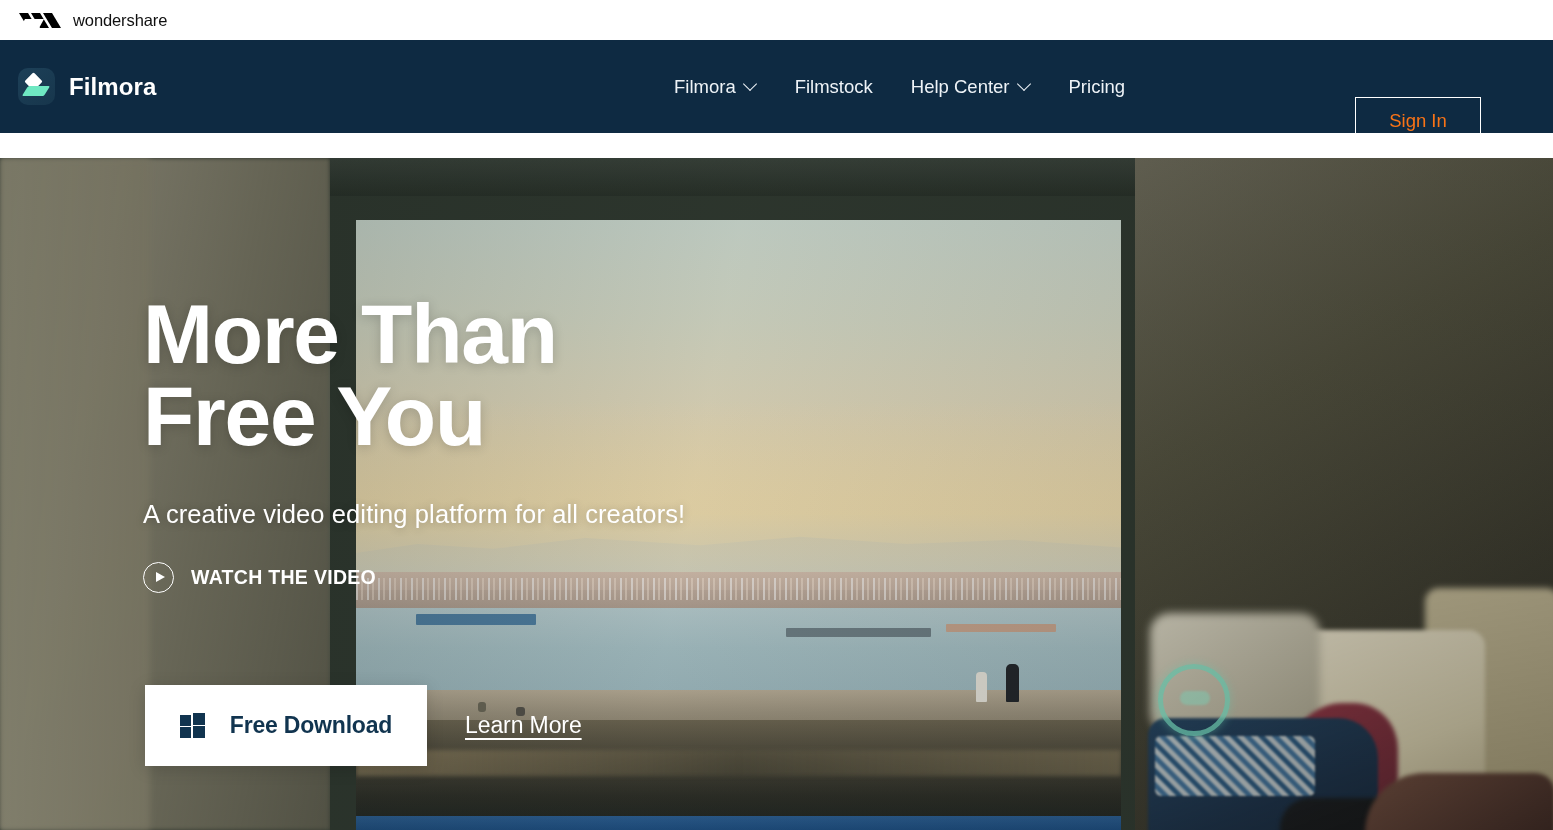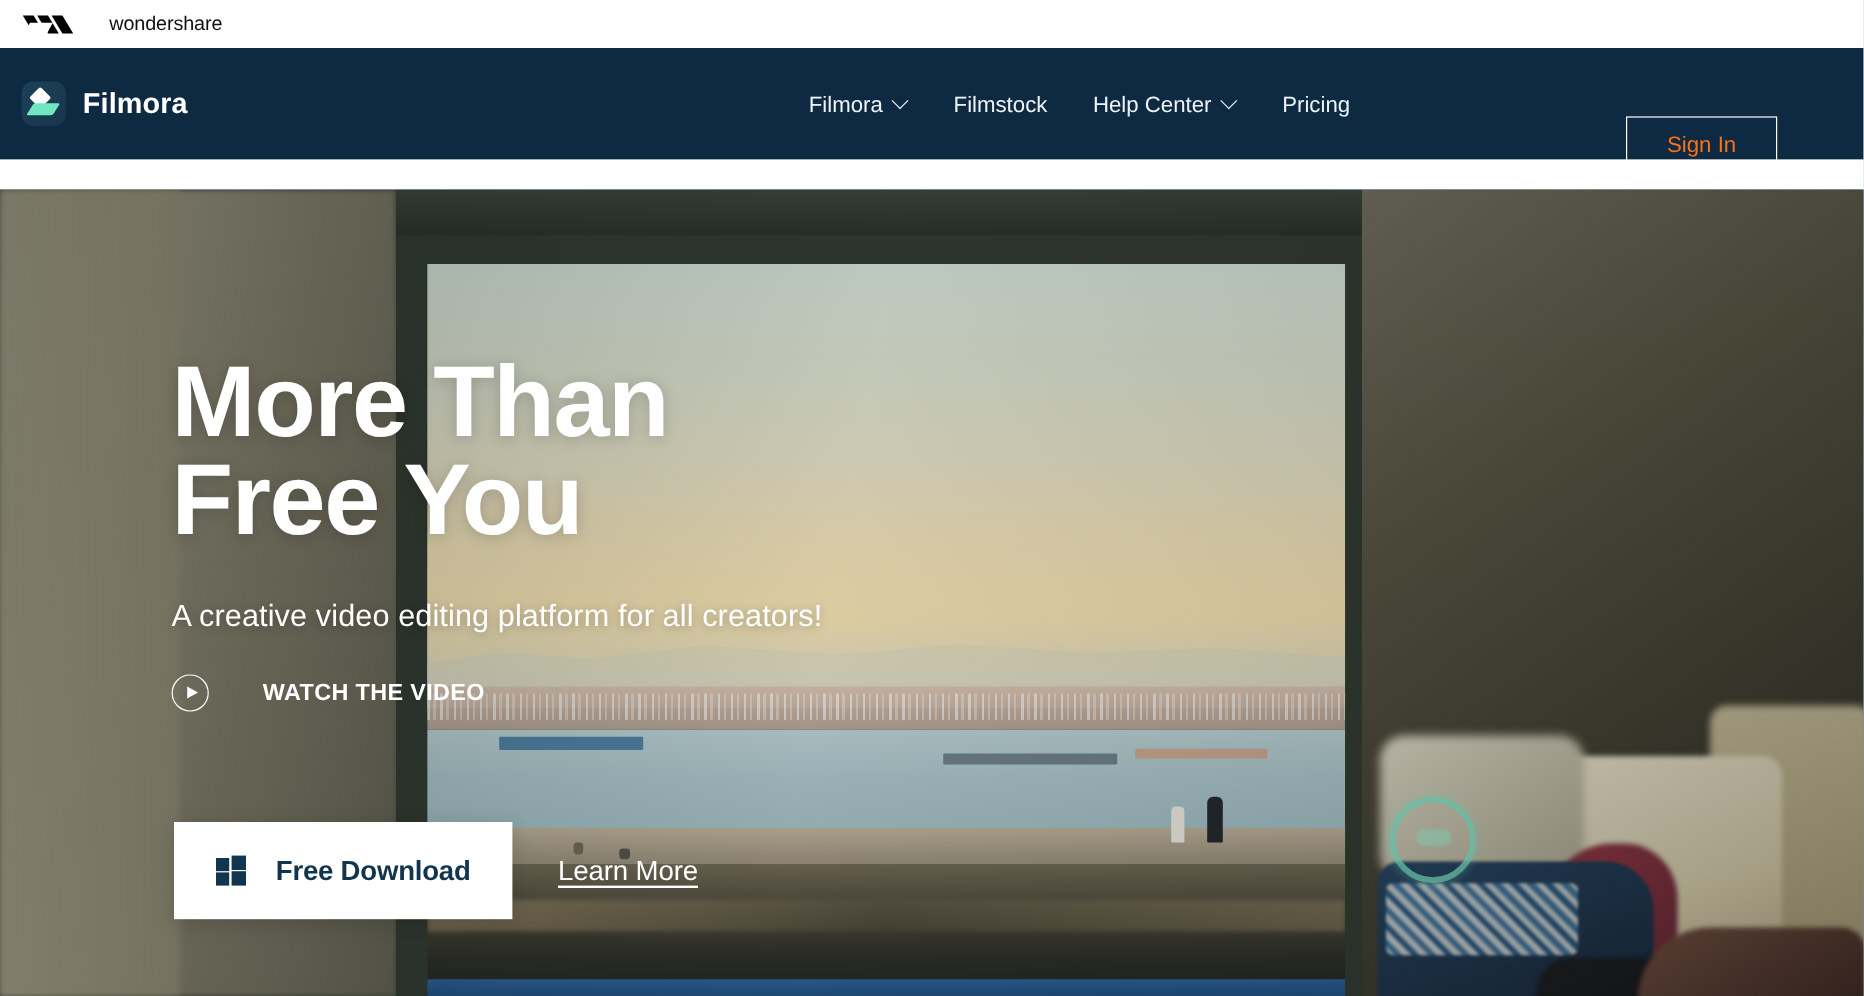--- a/index.html
+++ b/index.html
@@ -8,21 +8,21 @@
     font-family:"Liberation Sans", sans-serif;
     background:#ffffff;
   }
   #page{ position:relative; width:1553px; height:830px; }
 
   
   .ws-bar{
     position:absolute; left:0; top:0; width:1553px; height:40px;
     background:#ffffff; display:flex; align-items:center; padding-left:18px;
   }
-  .ws-logo{ display:flex; align-items:center; gap:29px;text-align:right; }
+  .ws-logo{ display:flex; align-items:center; gap:11px;text-align:right; }
   .ws-mark{ width:44px; height:20px; position:relative; }
   .ws-name{ font-size:16.5px; color:#101010; letter-spacing:-.1px; font-weight:400; }
 
   
   .nav{
     position:absolute; left:0; top:40px; width:1553px; height:93px;
     background:#0e2a42; display:flex; align-items:center;
   }
   .brand{ display:flex; align-items:center; gap:14px; margin-left:18px; }
   .brand-icon{
@@ -65,21 +65,21 @@
     display:flex; align-items:center; justify-content:center; cursor:pointer;
     background:transparent;
   }
 
   
   .gap{ position:absolute; left:0; top:133px; width:1553px; height:25px; background:#fff; }
 
   
   .hero{
     position:absolute; left:0; top:158px; width:1553px; height:672px;
-    overflow:hidden; background:#0c4a6e;
+    overflow:hidden; background:#a21caf;
   }
   .hero-photo{ position:absolute; inset:0; }
 
   
   .bg-wall{
     position:absolute; inset:0;
     background:
       linear-gradient(180deg,#2b332c 0%,#49534a 14%,#5c6458 38%,#4e5549 70%,#3a4036 100%);
   }
   
@@ -255,21 +255,21 @@
   .play-ring{
     width:31px; height:31px; border-radius:50%; border:1.8px solid #fff;
     display:flex; align-items:center; justify-content:center; flex:none;
   }
   .play-tri{
     width:0; height:0; border-left:9px solid #fff;
     border-top:5.5px solid transparent; border-bottom:5.5px solid transparent;
     margin-left:3px;
   }
   .watch-label{
-    color:#fff; font-size:19.5px; font-weight:bold; letter-spacing:.3px;margin-left:28px;
+    color:#fff; font-size:19.5px; font-weight:bold; letter-spacing:.3px;
   }
   .cta-row{
     position:absolute; left:145px; top:527px; z-index:6;
     display:flex; align-items:center; gap:38px;
   }
   .btn-free{
     width:282px; height:81px; background:#fff; display:flex; align-items:center;
     justify-content:center; gap:25px; cursor:pointer;
     box-shadow:0 3px 16px rgba(0,0,0,.15);
   }

